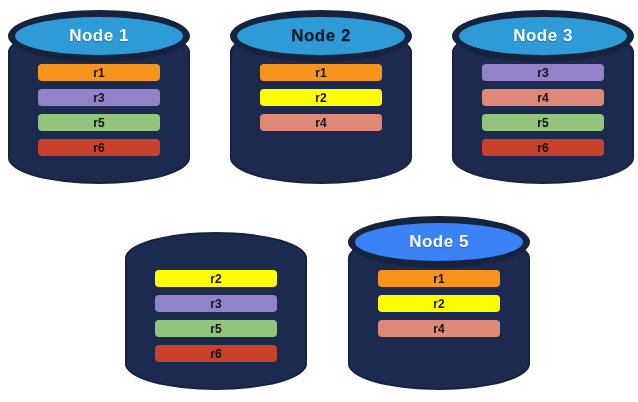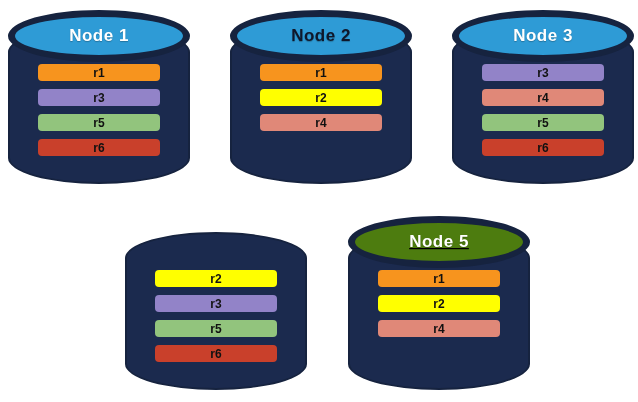--- a/index.html
+++ b/index.html
@@ -129,21 +129,21 @@
       <div class="cyl-body" style="background: rgb(27, 42, 78); border-color: rgb(22, 35, 63);"></div>
       <div class="replica-stack">
         <div class="replica" style="background: rgb(255, 255, 0);">r2</div>
         <div class="replica" style="background: rgb(146, 131, 200);">r3</div>
         <div class="replica" style="background: rgb(146, 196, 125);">r5</div>
         <div class="replica" style="background: rgb(201, 64, 43);">r6</div>
       </div>
     </div>
     <div class="node" style="left: 348px; top: 212px;">
       <div class="cyl-body" style="background: rgb(27, 42, 78); border-color: rgb(22, 35, 63);"></div>
-      <div class="cyl-top" style="background: #4d7c0f; border-color: rgb(22, 35, 63); text-decoration: underline;">
+      <div class="cyl-top" style="background: #3b82f6; border-color: rgb(22, 35, 63);">
         <div class="node-title" style="color: rgb(255, 255, 255);">Node  5</div>
       </div>
       <div class="replica-stack">
         <div class="replica" style="background: rgb(247, 148, 30);">r1</div>
         <div class="replica" style="background: rgb(255, 255, 0);">r2</div>
         <div class="replica" style="background: rgb(224, 136, 120);">r4</div>
       </div>
     </div>
   </div>
 

